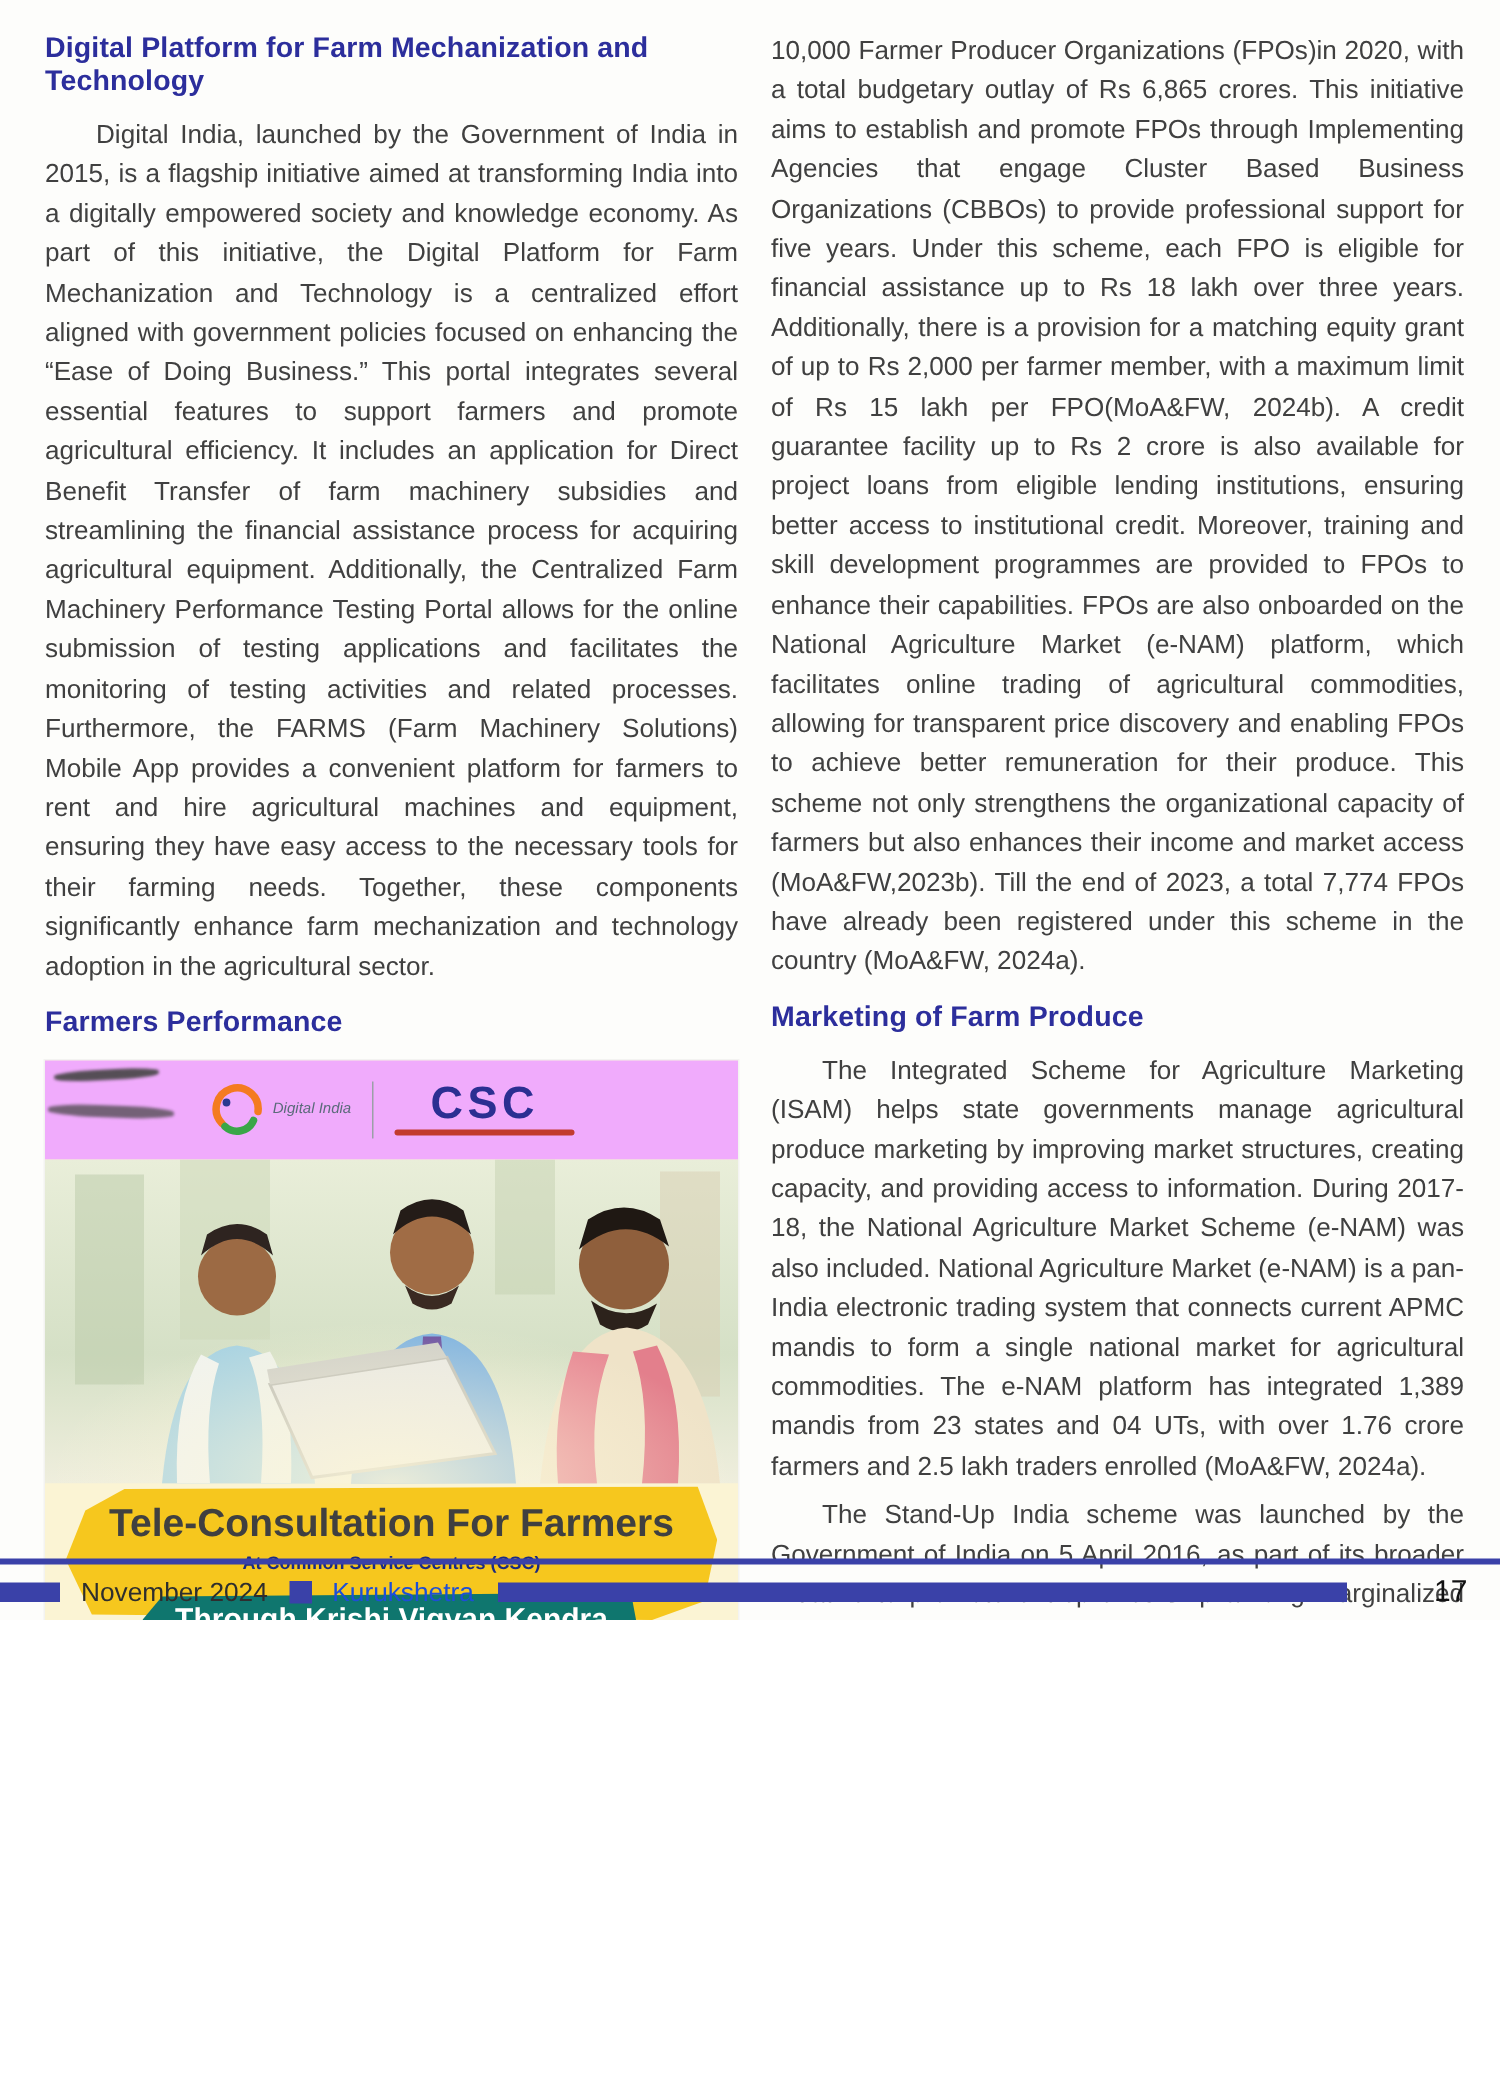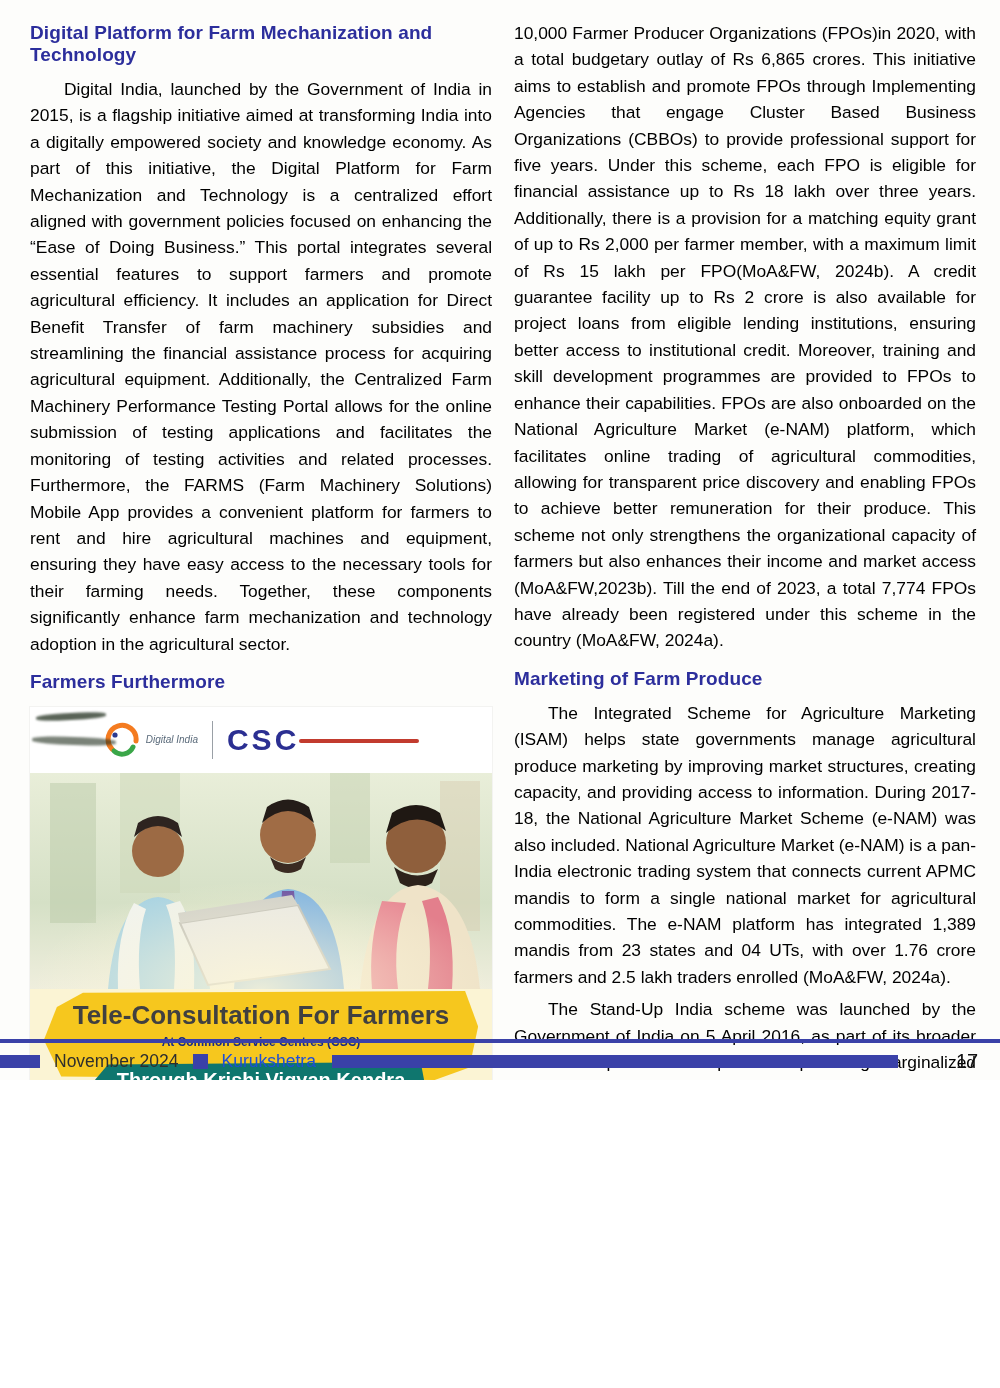--- a/index.html
+++ b/index.html
@@ -25,21 +25,21 @@
     font-weight: bold;
     margin: 14px 0 10px 0;
     letter-spacing: 0.1px;
   }
   .col .sect:first-child { margin-top: 2px; }
 
   p.body {
     font-size: 17.4px;
     line-height: 26.4px;
     text-align: justify;
-    color: #000000;
+    color: #404040;
     margin-bottom: 6px;
   }
   p.body.indent { text-indent: 34px; }
 
   
   .ad {
     position: relative;
     margin-top: 14px;
     width: 100%;
     height: 462px;
@@ -51,30 +51,30 @@
     background: #22301f;
     filter: blur(1px);
     opacity: 0.75;
     border-radius: 40%;
   }
   .artifact.a1 { left: 6px; top: 6px; width: 70px; height: 7px; transform: rotate(-3deg); }
   .artifact.a2 { left: 2px; top: 30px; width: 84px; height: 8px; transform: rotate(2deg); opacity: .6; }
 
   .ad-logos {
     height: 66px;
-    background: #ffffff;
+    background: #f0abfc;
     display: flex;
     align-items: center;
     justify-content: center;
     gap: 14px;
   }
   .di-logo { display: flex; align-items: center; gap: 5px; }
   .di-text { font-size: 10px; font-style: italic; color: #5a6a7a; line-height: 10px; }
   .logo-divider { width: 1px; height: 38px; background: #9aa0a6; }
-  .csc-logo { display: flex; flex-direction: row; align-items: center; }
+  .csc-logo { display: flex; flex-direction: column; align-items: center; }
   .csc-text {
     font-size: 30px; font-weight: bold; color: #2b2f92;
     letter-spacing: 3px; line-height: 28px;
     font-family: "Liberation Sans", sans-serif;
   }
   .csc-tagline { width: 120px; height: 4px; background: #c23b2e; margin-top: 3px; border-radius: 2px; }
 
   .ad-photo { display: block; width: 100%; height: 216px; }
 
   .ad-banner { position: relative; padding-top: 2px; }
@@ -153,21 +153,21 @@
 <body>
 
 <div class="page">
 
   <div class="columns">
 
     <div class="col">
       <h2 class="sect">Digital Platform for Farm Mechanization and Technology</h2>
       <p class="body indent">Digital India, launched by the Government of India in 2015, is a flagship initiative aimed at transforming India into a digitally empowered society and knowledge economy. As part of this initiative, the Digital Platform for Farm Mechanization and Technology is a centralized effort aligned with government policies focused on enhancing the “Ease of Doing Business.” This portal integrates several essential features to support farmers and promote agricultural efficiency. It includes an application for Direct Benefit Transfer of farm machinery subsidies and streamlining the financial assistance process for acquiring agricultural equipment. Additionally, the Centralized Farm Machinery Performance Testing Portal allows for the online submission of testing applications and facilitates the monitoring of testing activities and related processes. Furthermore, the FARMS (Farm Machinery Solutions) Mobile App provides a convenient platform for farmers to rent and hire agricultural machines and equipment, ensuring they have easy access to the necessary tools for their farming needs. Together, these components significantly enhance farm mechanization and technology adoption in the agricultural sector.</p>
 
-      <h2 class="sect">Farmers Furthermore</h2>
+      <h2 class="sect">Farmers Performance</h2>
 
       <div class="ad">
         <div class="artifact a1"></div>
         <div class="artifact a2"></div>
 
         <div class="ad-logos">
           <div class="di-logo">
             <svg width="38" height="38" viewBox="0 0 38 38">
               <path d="M9 28 A 14 14 0 1 1 33 20" fill="none" stroke="#f47b20" stroke-width="5" stroke-linecap="round"></path>
               <path d="M11 30 A 12 12 0 0 0 30 26" fill="none" stroke="#3aa648" stroke-width="5" stroke-linecap="round"></path>

